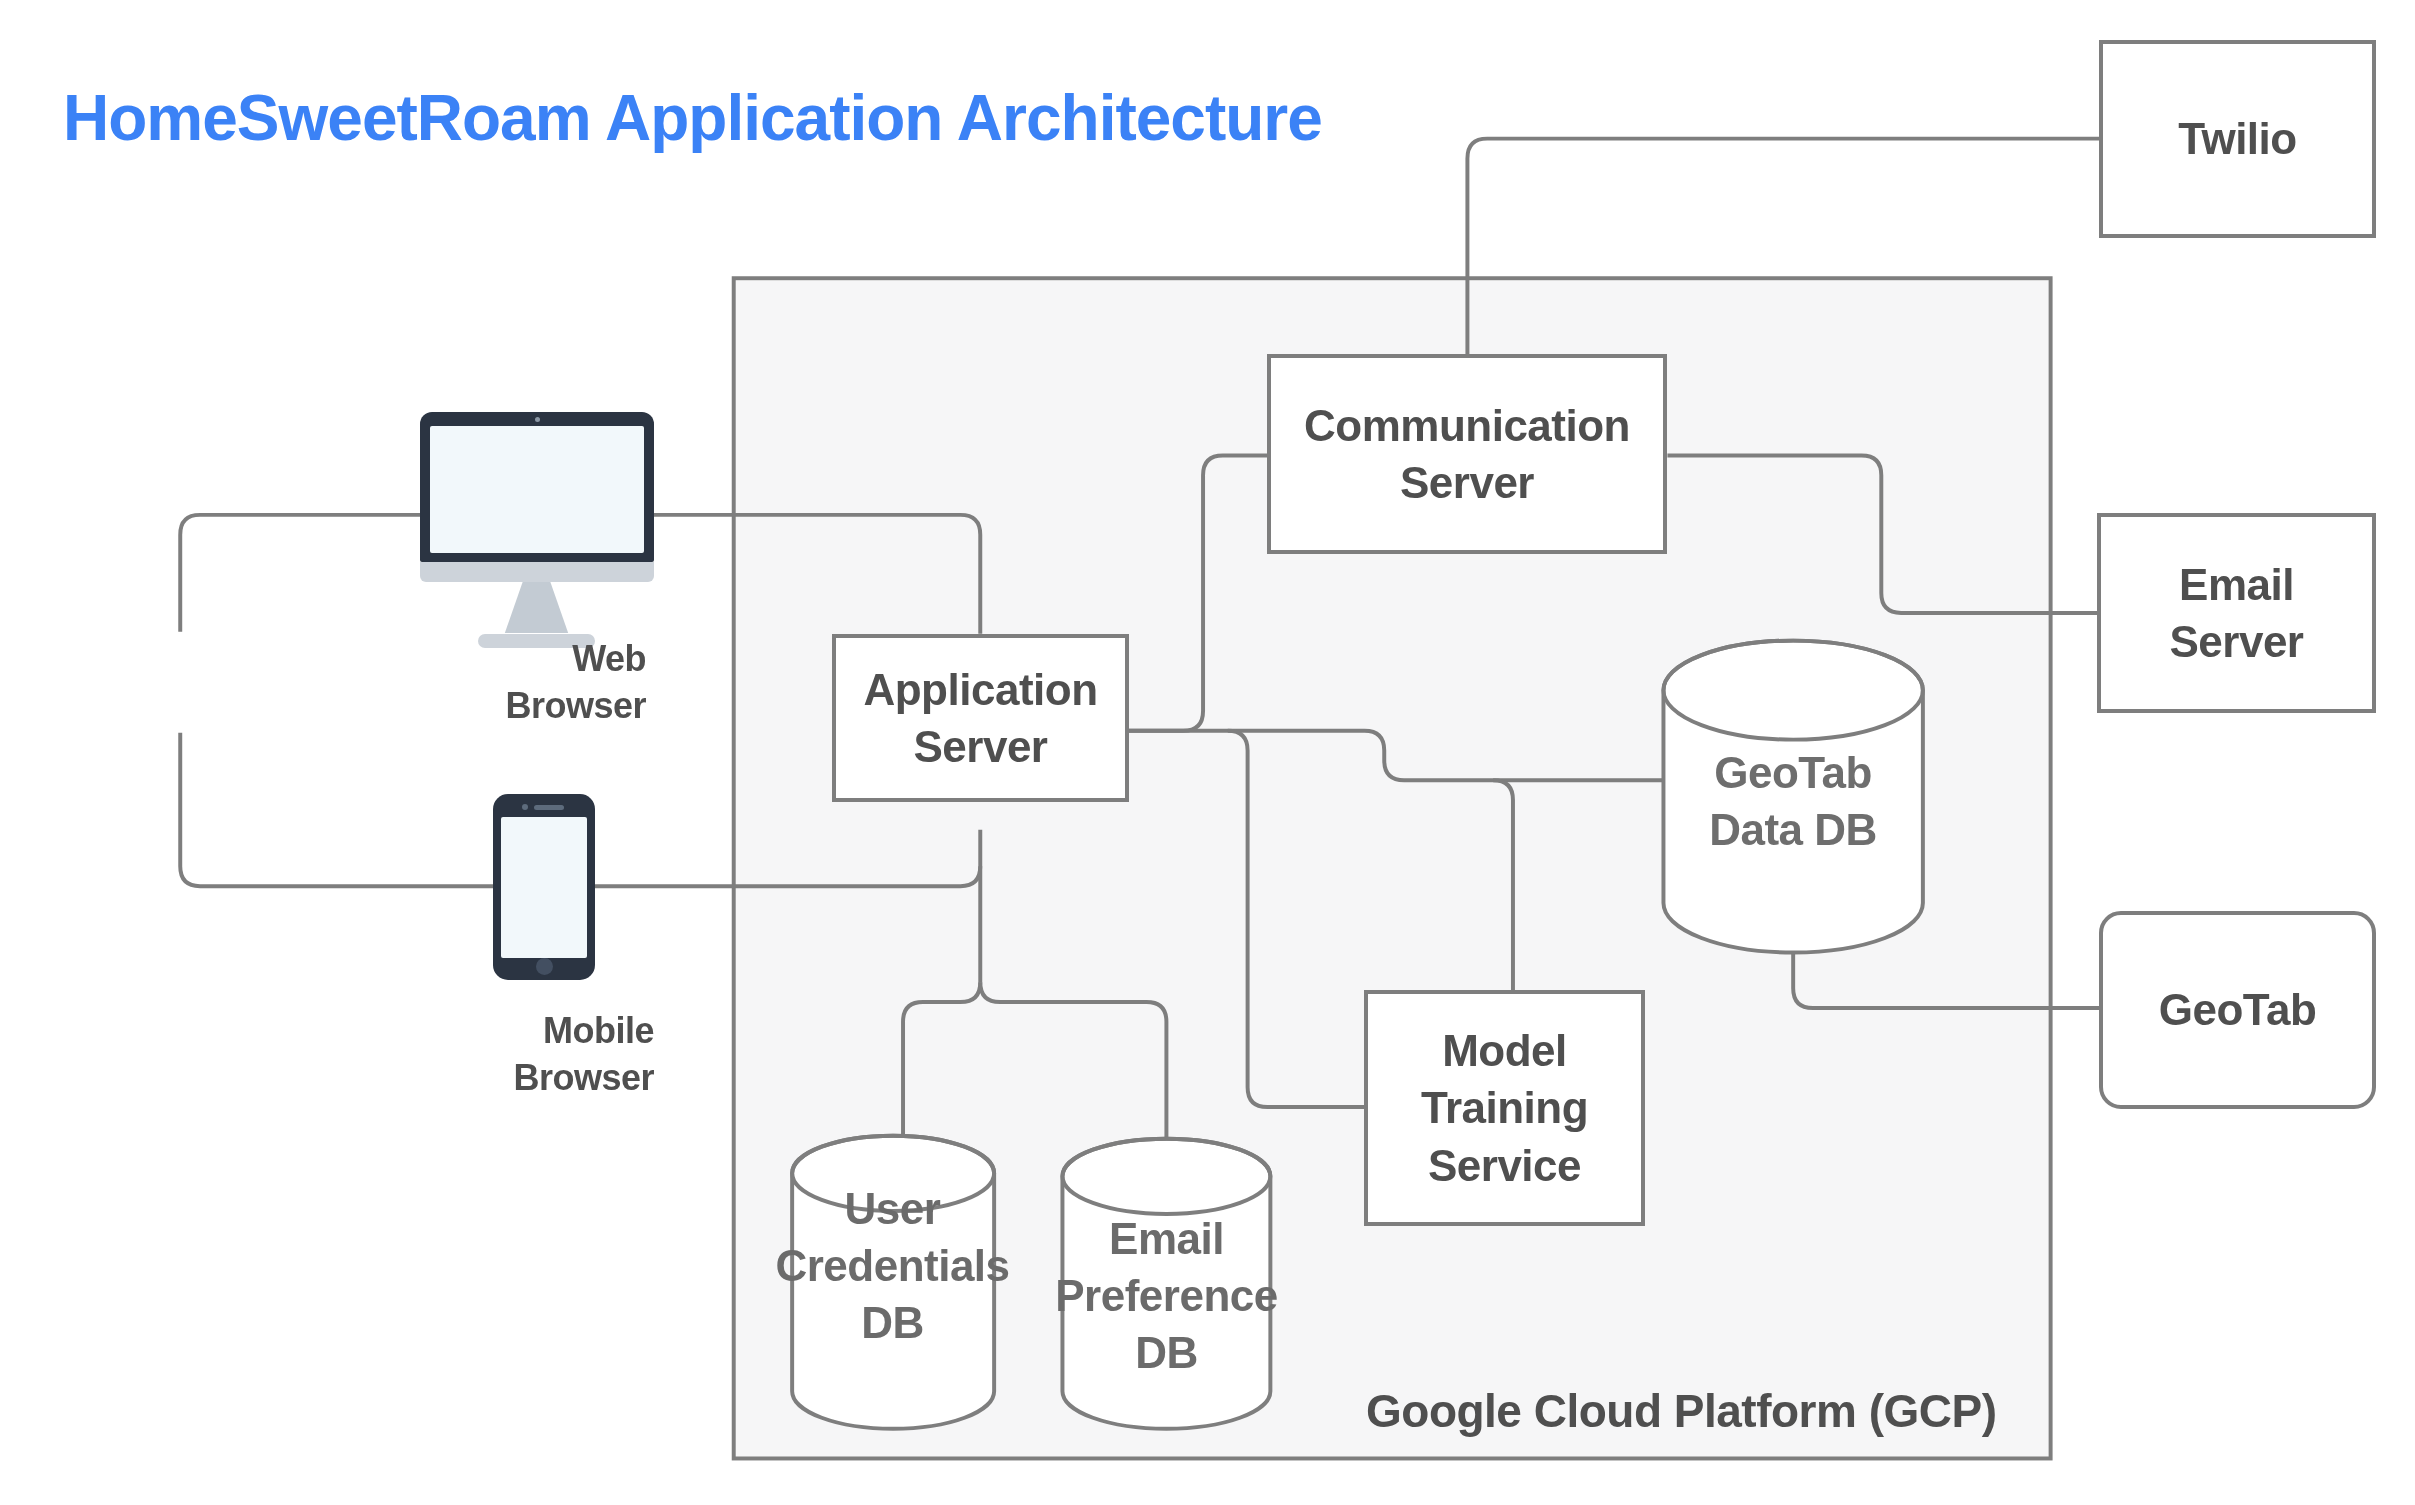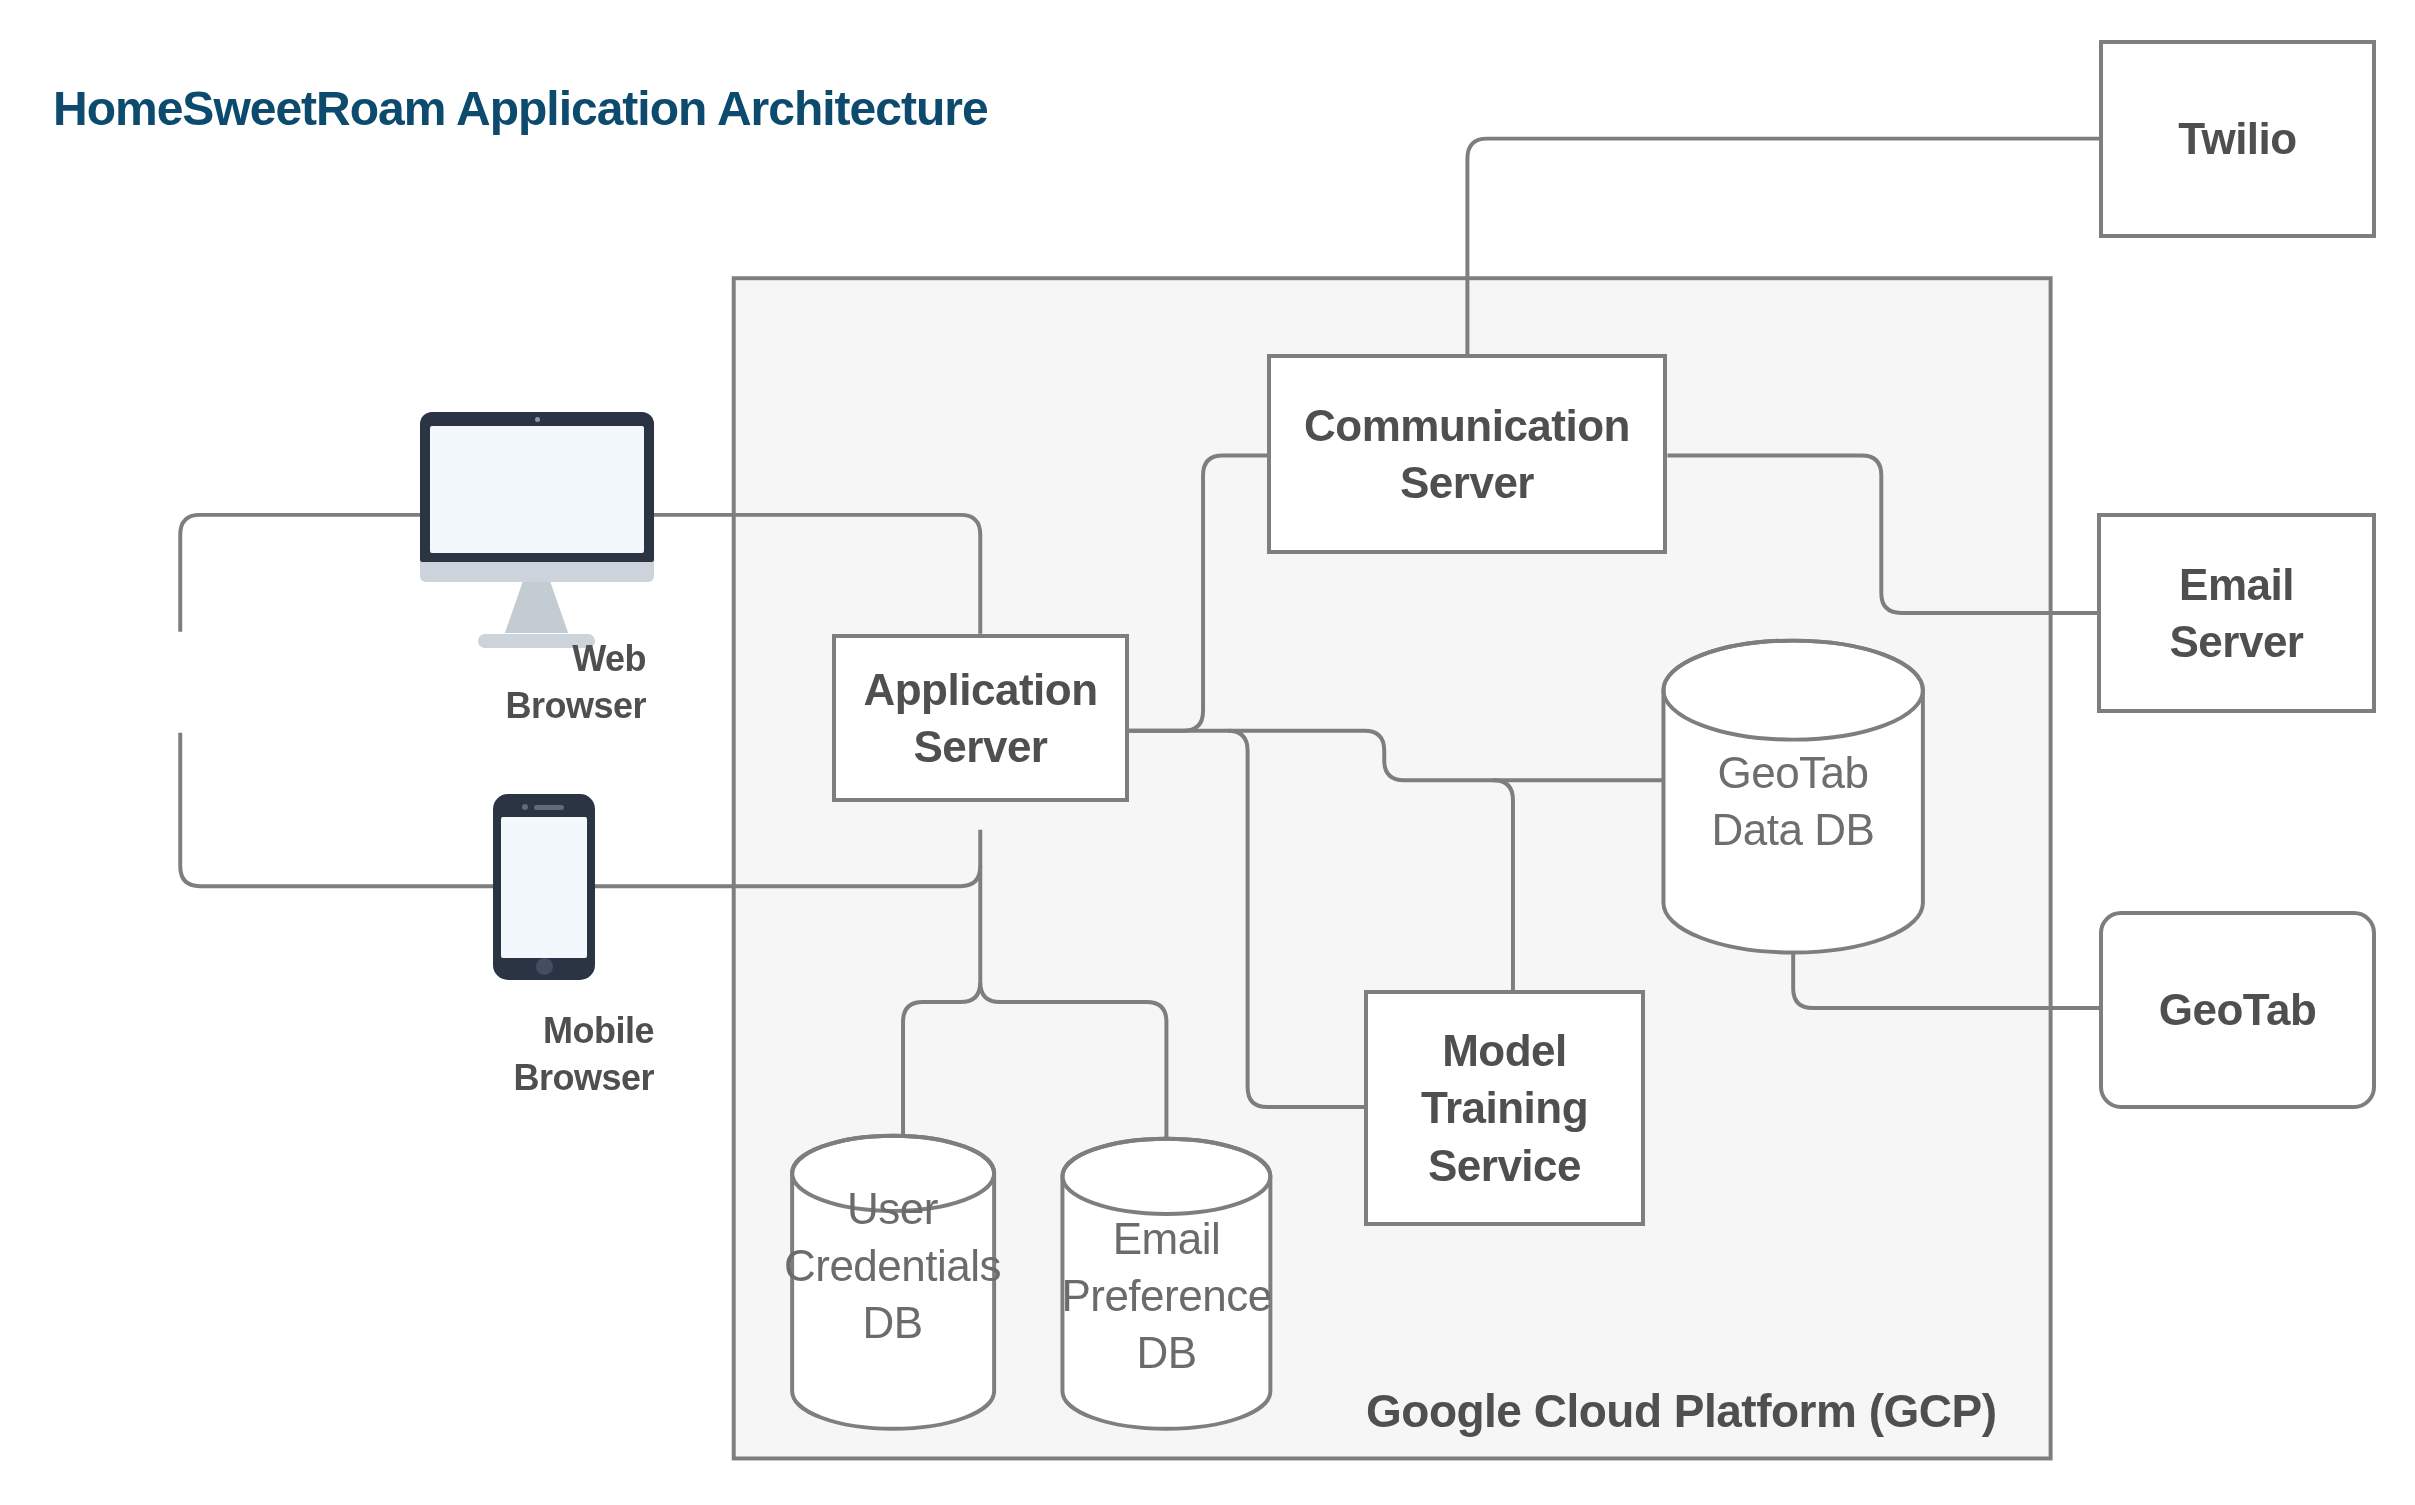--- a/index.html
+++ b/index.html
@@ -6,36 +6,36 @@
   #canvas{
     position:relative;width:2416px;height:1506px;background:#ffffff;overflow:hidden;
     font-family:"Liberation Sans", sans-serif;color:#4e4e4e;
   }
   #wires{position:absolute;left:0;top:0;z-index:0;}
   .wire{fill:none;stroke:#7e7e7e;stroke-width:4;stroke-linejoin:round;}
   .gcp-rect{fill:#f6f6f7;stroke:#7e7e7e;stroke-width:4;}
   .cyl{fill:#ffffff;stroke:#7e7e7e;stroke-width:4;}
   .cyl-rim{fill:none;stroke:#7e7e7e;stroke-width:4;}
   .title{
-    position:absolute;left:53px;top:81px;font-size:48px;font-weight:600;
-    color:#0c4a6e;letter-spacing:-1px;white-space:nowrap;z-index:3;
+    position:absolute;left:63px;top:81px;font-size:64px;font-weight:600;
+    color:#3b82f6;letter-spacing:-1px;white-space:nowrap;z-index:3;
   }
   .node{
     position:absolute;background:#ffffff;border:4px solid #7e7e7e;box-sizing:border-box;
     display:flex;align-items:center;justify-content:center;text-align:center;z-index:2;
   }
   .node .lbl{
     font-size:44px;font-weight:600;color:#4f4f4f;line-height:1.3;letter-spacing:-0.5px;
   }
   .free-label{
     position:absolute;text-align:right;font-size:36px;font-weight:600;color:#4f4f4f;
     line-height:1.3;letter-spacing:-0.5px;z-index:3;
   }
   .cyl-label{
-    position:absolute;text-align:center;font-size:44px;font-weight:400;color:#6b6b6b;
+    position:absolute;text-align:center;font-size:44px;font-weight:700;color:#6b6b6b;
     line-height:1.3;letter-spacing:-0.5px;z-index:3;
   }
   .gcp-label{
     position:absolute;left:1366px;top:1384px;font-size:46px;font-weight:700;
     color:#4f4f4f;letter-spacing:-0.5px;white-space:nowrap;z-index:3;text-align:right;
   }
   
   .monitor{position:absolute;left:420px;top:412px;width:234px;height:243px;z-index:3;}
   .mon-frame{position:absolute;left:0;top:0;width:234px;height:150px;background:#2b3442;border-radius:12px 12px 2px 2px;}
   .mon-screen{position:absolute;left:10px;top:14px;width:214px;height:127px;background:#f2f8fb;border-radius:2px;}

